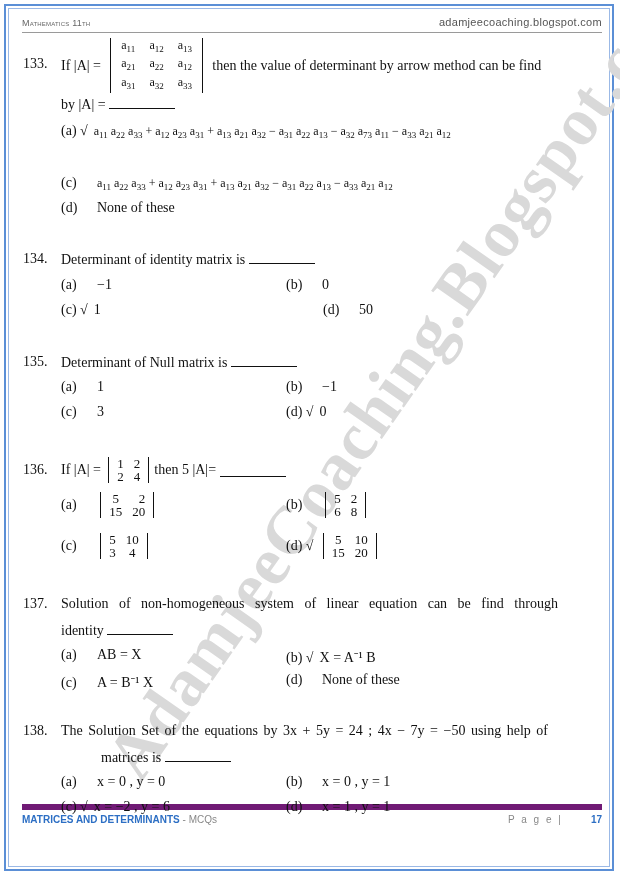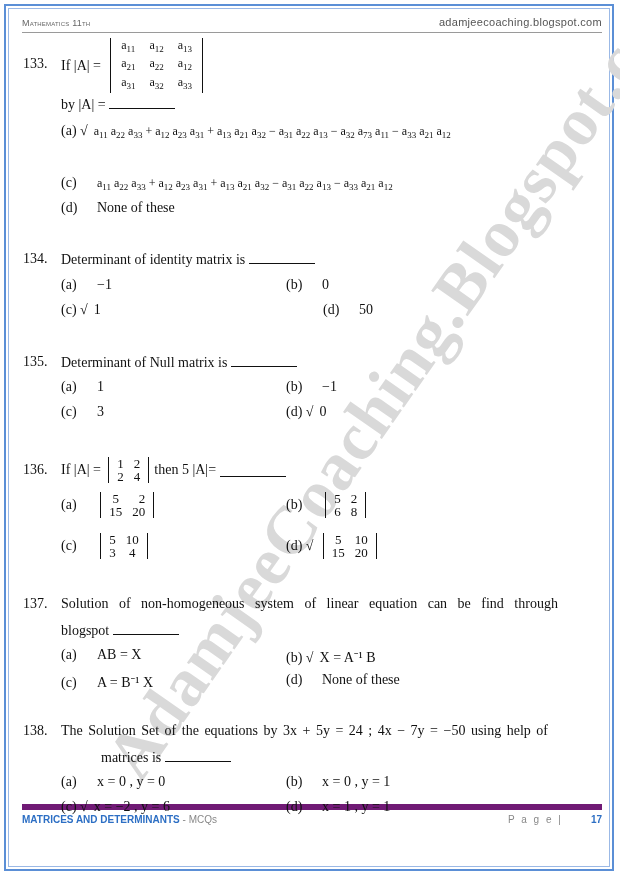--- a/index.html
+++ b/index.html
@@ -71,20 +71,21 @@
               </tr>
           <tr>
                 <td>a<sub>31</sub></td>
                 <td>a<sub>32</sub></td>
                 <td>a<sub>33</sub></td>
               </tr>
         </tbody>
           </table>
         <span class="bar"></span>
       </span>
+      <span>then the value of determinant by arrow method can be find</span>
     </div>
     <div class="qtext" style="top:58px;">
       <span>by |A| =</span>
       <span class="blank"></span>
     </div>
   </div>
 
   <div class="opt small-term" style="left:61px; top:123px;">
     <span class="lbl tick" style="font-size:14px;">(a) √</span>a<sub>11</sub> a<sub>22</sub> a<sub>33</sub> + a<sub>12</sub> a<sub>23</sub> a<sub>31</sub> + a<sub>13</sub> a<sub>21</sub> a<sub>32</sub> − a<sub>31</sub> a<sub>22</sub> a<sub>13</sub> − a<sub>32</sub> a<sub>73</sub> a<sub>11</sub> − a<sub>33</sub> a<sub>21</sub> a<sub>12</sub>
   </div>
@@ -211,21 +212,21 @@
         </table>
         <span class="bar"></span>
       </span>
   </div>
 
   <div class="q" style="top:596px;">
     <span class="qnum">137.</span>
     <div class="qtext" style="top:0;">
         <span class="justify" style="word-spacing:7px;">Solution of non-homogeneous system of linear equation can be find through</span>
       </div>
-    <div class="qtext" style="top:26px;"><span>blogspot</span> <span class="blank"></span></div>
+    <div class="qtext" style="top:26px;"><span>identity</span> <span class="blank"></span></div>
   </div>
   <div class="opt" style="left:61px; top:647px;"><span class="lbl">(a)</span><span>AB = X</span></div>
   <div class="opt" style="left:286px; top:647px;"><span class="lbl tick">(b) √</span><span>X = A⁻¹ B</span></div>
   <div class="opt" style="left:61px; top:672px;"><span class="lbl">(c)</span><span>A = B⁻¹ X</span></div>
   <div class="opt" style="left:286px; top:672px;"><span class="lbl">(d)</span><span>None of these</span></div>
 
   <div class="q" style="top:723px;">
     <span class="qnum">138.</span>
     <div class="qtext" style="top:0;"><span style="word-spacing:2px;">The Solution Set of the equations by 3x + 5y = 24  ;  4x − 7y = −50 using help of</span></div>
     <div class="qtext" style="top:26px;margin-left:40px;"><span>matrices is</span> <span class="blank"></span></div>

